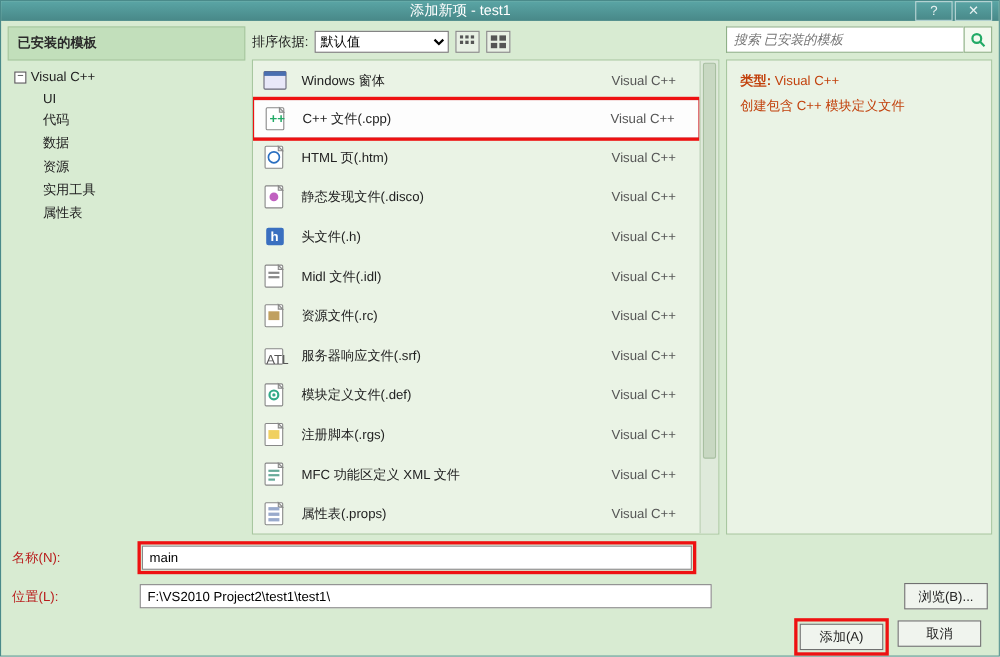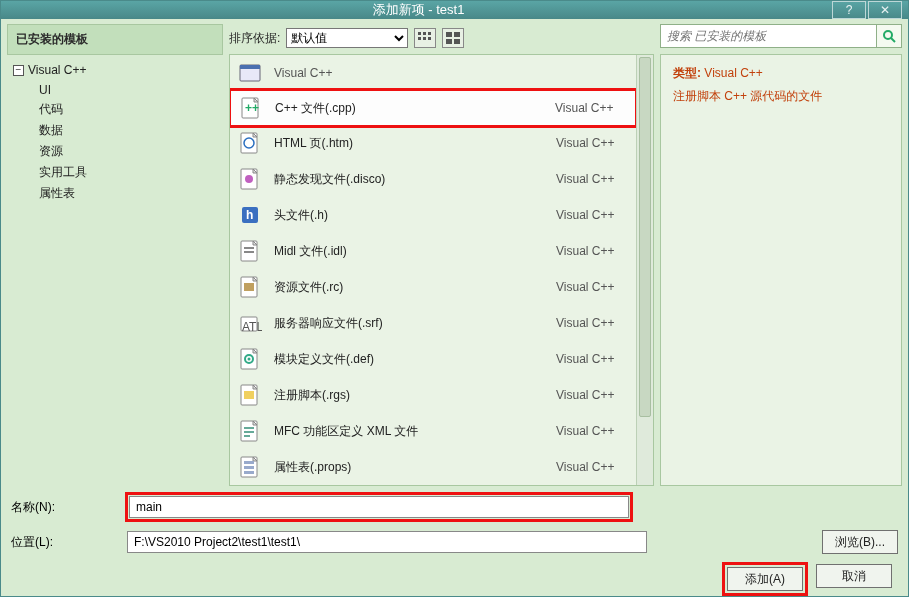--- a/index.html
+++ b/index.html
@@ -35,21 +35,21 @@
 .scroll-thumb { position: absolute; left: 2px; right: 2px; top: 2px; height: 360px; background: #c8d8c2; border: 1px solid #a8bfa1; border-radius: 2px; }
 .right-pane { width: 242px; display: flex; flex-direction: column; gap: 6px; }
 .searchrow { display: flex; gap: 0; border-radius: 10px; }
 .searchrow input { flex: 1; height: 24px; border: 1px solid #8fb088; border-right: none; padding: 0 6px; background: #fff; color: #888; font-style: italic; }
 .searchbtn { width: 26px; height: 24px; border: 1px solid #8fb088; background: #f4faf0; display: flex; align-items: center; justify-content: center; }
 .rightinfo { flex: 1; border: 1px solid #a8c7a0; background: #eaf3e5; padding: 10px 12px; }
 .rightinfo .line { margin-bottom: 6px; color: #c2410c; }
 .rightinfo .line b { font-weight: bold; }
 .bottom { padding: 8px 4px 0 4px; display: flex; flex-direction: column; gap: 10px; }
 .formrow { display: flex; align-items: center; gap: 8px; }
-.formrow .lbl { width: 108px; color: #000000; }
+.formrow .lbl { width: 108px; color: #b91c1c; }
 .formrow input[type=text] { height: 22px; border: 1px solid #888; background: #fff; padding: 0 6px; }
 .formrow .name-input { width: 500px; }
 .formrow .loc-input { width: 520px; }
 .btn { height: 24px; min-width: 76px; padding: 0 12px; background: #f0f4ee; border: 1px solid #707070; color: #222; display: inline-flex; align-items: center; justify-content: center; }
 .action-row { display: flex; justify-content: flex-end; gap: 10px; padding-right: 6px; }
 .hilite-red { outline: 3px solid #e11; outline-offset: -1px; }
 </style>
 </head>
 <body>
 
@@ -107,20 +107,21 @@
         </div>
         <div class="listwrap" style="display:flex;flex-direction:row;">
           <div class="listinner" id="list-items" style="flex:1;">
               <div class="item">
                 <span class="icon">
                   <svg width="24" height="24">
                     <rect x="2" y="4" width="20" height="16" rx="1" fill="#e8e8f8" stroke="#667"></rect>
                     <rect x="2" y="4" width="20" height="4" fill="#4a6fb0"></rect>
                   </svg>
                 </span>
+                <span class="name">Windows 窗体</span>
                 <span class="lang">Visual C++</span>
               </div>
               <div class="item selected hilite-red">
                 <span class="icon">
                   <svg width="24" height="24">
                     <rect x="3" y="2" width="16" height="20" rx="1" fill="#fff" stroke="#888"></rect>
                     <path d="M15 2 L19 6 L15 6 Z" fill="#ddd" stroke="#888"></path>
                     <text x="6" y="16" font-size="8" fill="#2a6" font-weight="bold">++</text>
                   </svg>
                 </span>
@@ -256,21 +257,21 @@
                 <circle cx="6" cy="6" r="4" stroke="#2a6" stroke-width="2" fill="none"></circle>
                 <line x1="9" y1="9" x2="13" y2="13" stroke="#2a6" stroke-width="2"></line>
               </svg>
           </div>
         </div>
         <div class="rightinfo">
           <div class="line">
             <b>类型:</b>
             <span>Visual C++</span>
           </div>
-          <div class="line">注册脚本 C++ 源代码的文件</div>
+          <div class="line">创建包含 C++ 模块定义文件</div>
         </div>
       </div>
 
     </div>
 
     <div class="bottom">
       <div class="formrow">
         <div class="lbl"><span>名称(N):</span></div>
         <span class="hilite-red" style="display:inline-block;padding:2px;">
           <input type="text" class="name-input" value="main" style="">

